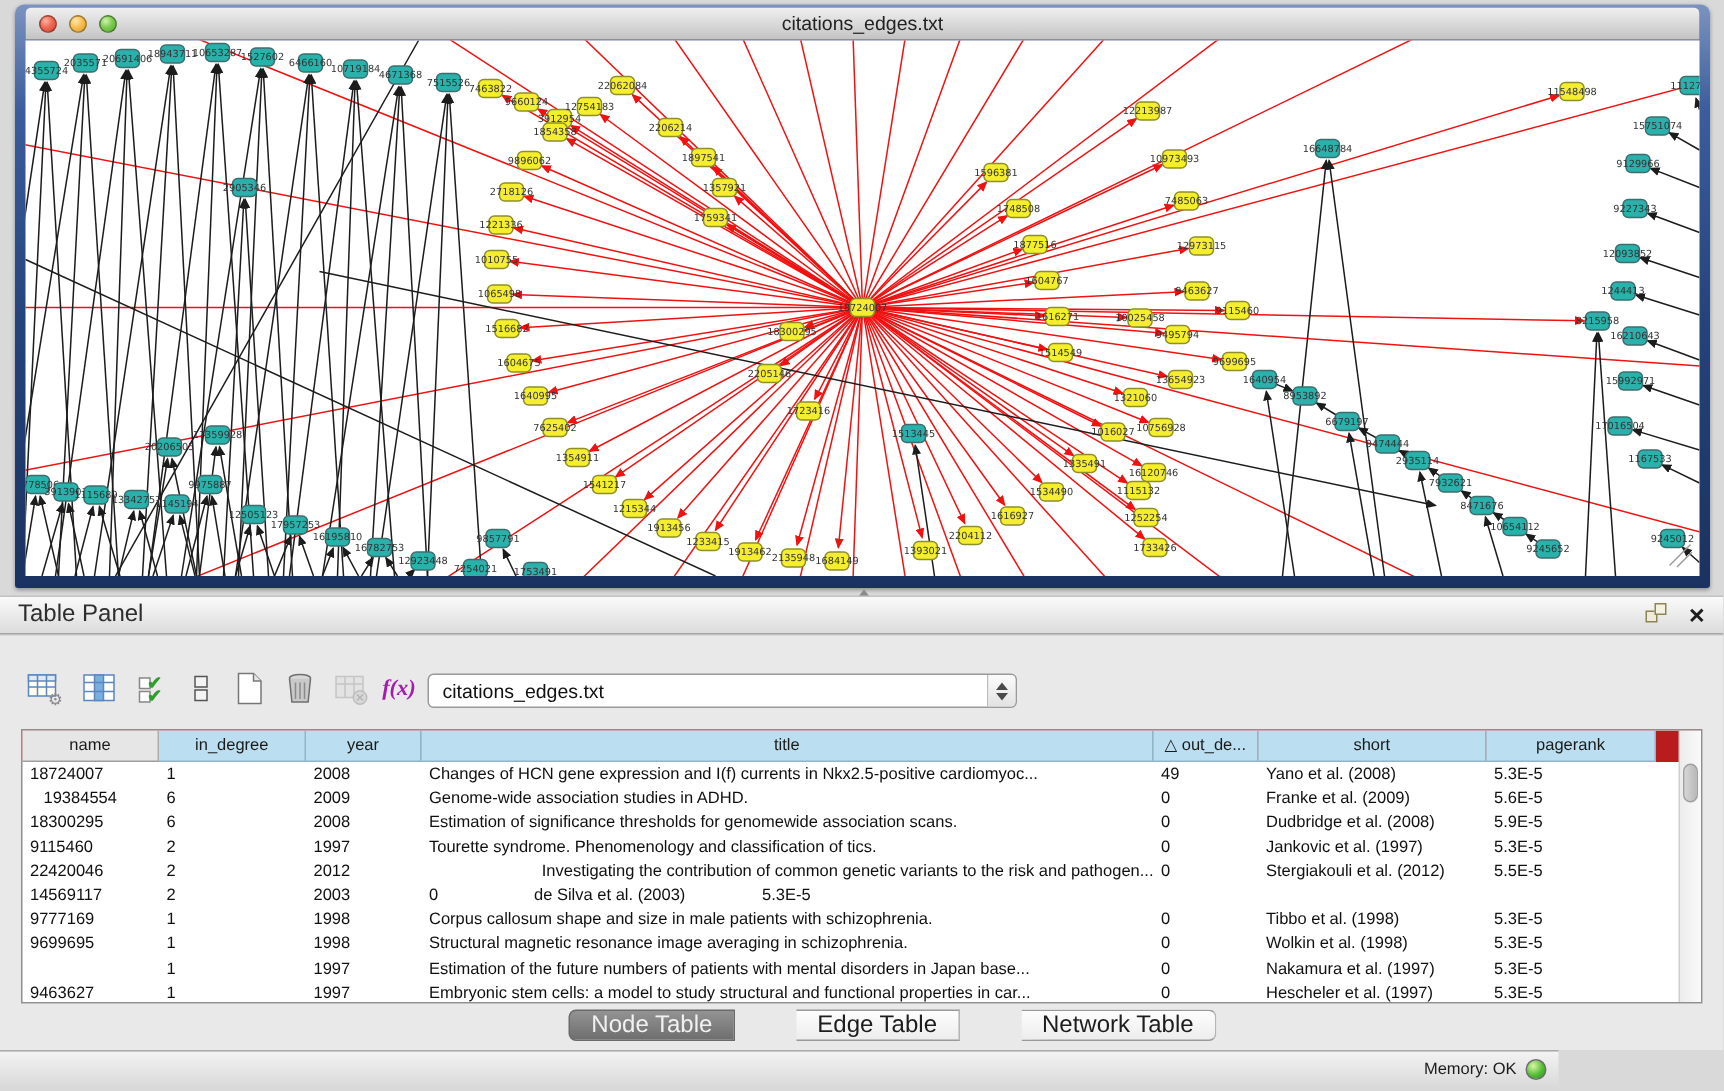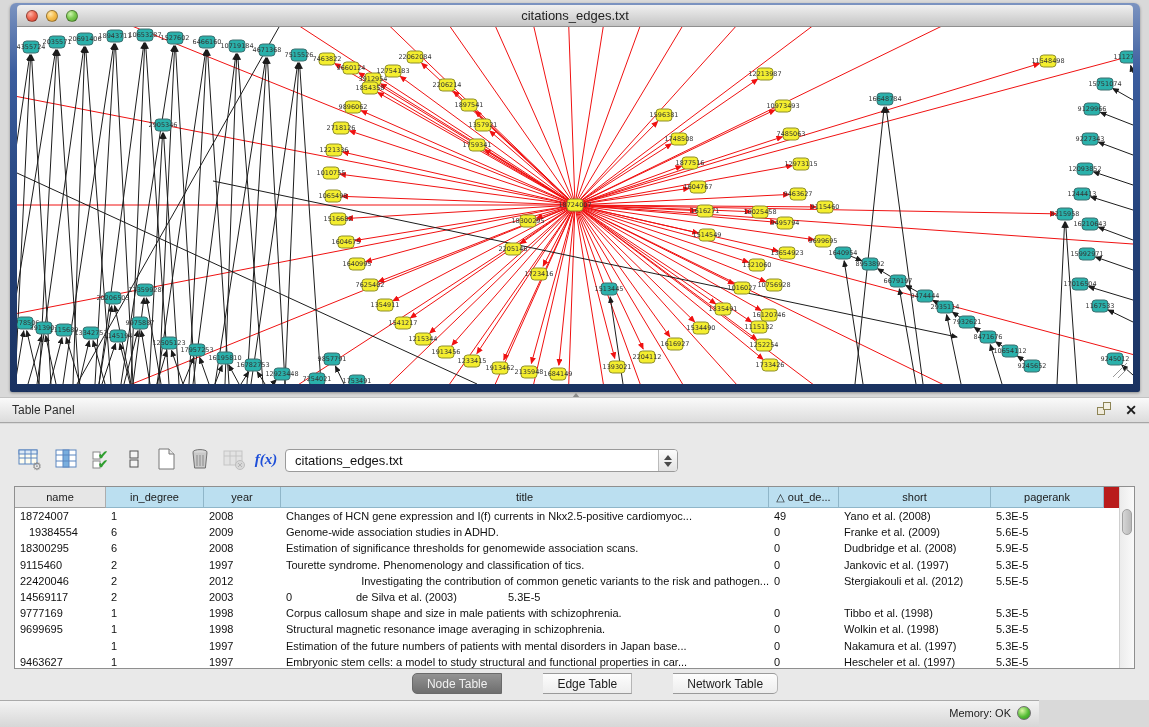--- a/index.html
+++ b/index.html
@@ -25,33 +25,33 @@
 
   
   #divider-handle { position:absolute; left:570px; top:393px; width:12px; height:5px; }
   #divider-handle:before { content:""; position:absolute; left:2px; top:0;
     border-left:4px solid transparent; border-right:4px solid transparent; border-bottom:5px solid #8b8b8b; }
 
   
   #panel-header { position:absolute; left:0; top:397px; width:1149px; height:26px;
     background:linear-gradient(#fafafa,#dcdcdc); border-top:1px solid #c2c2c2; border-bottom:1px solid #a6a6a6;
     display:flex; align-items:center; }
-  #panel-title { margin-left:12px; font-size:12px; color:#2e2e2e; }
+  #panel-title { margin-left:12px; font-size:16px; color:#2e2e2e; }
   #panel-header-icons { position:absolute; right:12px; top:4px; display:flex; gap:12px; align-items:center; }
   #float-icon { width:16px; height:15px; position:relative; }
   #float-icon .sq1 { position:absolute; left:0; top:5px; width:8px; height:8px; border:1px solid #8d8455; background:#efeadb; }
   #float-icon .sq2 { position:absolute; left:6px; top:0; width:8px; height:8px; border:1px solid #8d8455; background:#f4f1e4; }
   #close-icon { font-size:14px; font-weight:bold; color:#1c1c1c; line-height:14px; cursor:default; }
 
   #panel-body { position:absolute; left:0; top:424px; width:1149px; height:276px; background:#e9e9e9; }
 
   
   .tool-icon { position:absolute; top:21px; width:28px; height:28px; display:flex; align-items:center; justify-content:center; }
   .tool-icon.disabled { opacity:.45; }
-  #fx-icon { font-family:"Liberation Serif", serif; font-style:italic; font-weight:bold; font-size:15px; color:#1d4ed8; }
+  #fx-icon { font-family:"Liberation Serif", serif; font-style:italic; font-weight:bold; font-size:15px; color:#a21caf; }
   #table-selector { position:absolute; left:285px; top:25px; width:393px; height:23px; background:#fff;
     border:1px solid #9a9a9a; border-radius:4px; display:flex; align-items:center; }
   #table-selector .sel-text { flex:1; padding-left:9px; font-size:13px; color:#111; }
   #sel-arrows { width:19px; height:100%; border-left:1px solid #bbb; display:flex; flex-direction:column;
     align-items:center; justify-content:center; gap:2px; background:linear-gradient(#fcfcfc,#e2e2e2); border-radius:0 3px 3px 0; }
   #sel-arrows i { display:block; width:0; height:0; }
   #sel-arrows .up { border-left:4px solid transparent; border-right:4px solid transparent; border-bottom:5px solid #4a4a4a; }
   #sel-arrows .dn { border-left:4px solid transparent; border-right:4px solid transparent; border-top:5px solid #4a4a4a; }
 
   
@@ -63,21 +63,21 @@
   .th.plain { background:#e6e6e6; border-right:1px solid #adadad; border-bottom:1px solid #9f9f9f; }
   .tr { display:flex; height:16.2px; }
   .td { font-size:11px; color:#101010; line-height:16px; padding-left:5px; overflow:hidden; white-space:nowrap; }
   #vscroll { position:absolute; right:0; top:0; width:15px; height:181px;
     background:linear-gradient(90deg,#ececec,#fafafa); border-left:1px solid #cfcfcf; }
   #vscroll .thumb { position:absolute; left:2px; top:22px; width:10px; height:26px;
     background:linear-gradient(90deg,#d6d6d6,#b9b9b9); border:1px solid #a0a0a0; border-radius:6px; }
 
   
   #tabs { position:absolute; left:0; top:249px; width:1149px; height:24px; display:flex; justify-content:center; }
-  .seg { height:21px; line-height:20px; font-size:12px; padding:0 14px; background:linear-gradient(#fdfdfd,#ededed);
+  .seg { height:21px; line-height:20px; font-size:16px; padding:0 14px; background:linear-gradient(#fdfdfd,#ededed);
     border-top:1px solid #9a9a9a; border-bottom:1px solid #9a9a9a; border-right:1px solid #b5b5b5; color:#1d1d1d;margin-left:41px; }
   .seg:first-child { border-left:1px solid #9a9a9a; border-radius:5px 0 0 5px; }
   .seg:last-child { border-radius:0 5px 5px 0; }
   .seg.selected { background:linear-gradient(#939393,#6e6e6e); color:#f1f1f1; border-color:#6a6a6a; }
 
   
   #status-bar { position:absolute; left:0; top:700px; width:1039px; height:27px;
     background:linear-gradient(#f3f3f3,#d7d7d7); border-top:1px solid #aaa; }
   #memory { position:absolute; right:28px; top:6px; font-size:11px; color:#1c1c1c; }
   #memory-dot { position:absolute; right:8px; top:5px; width:14px; height:14px; border-radius:50%;

